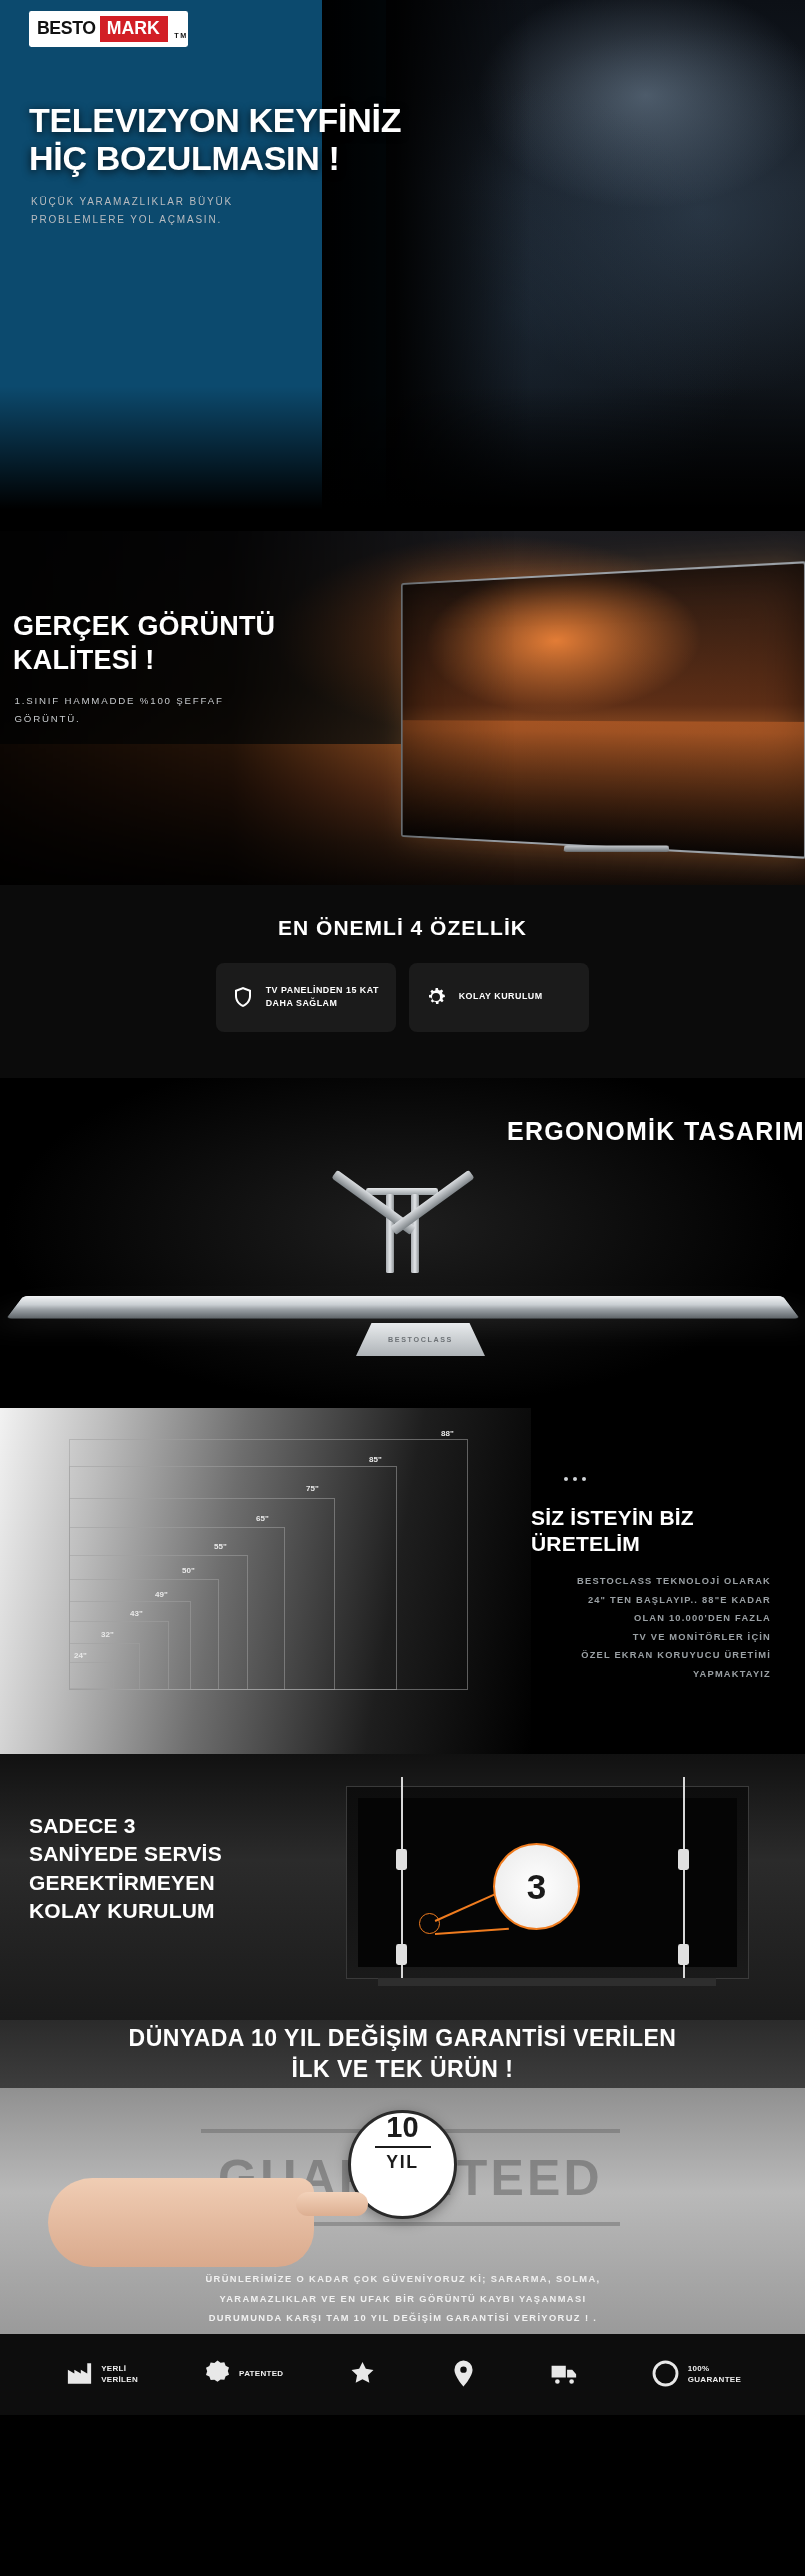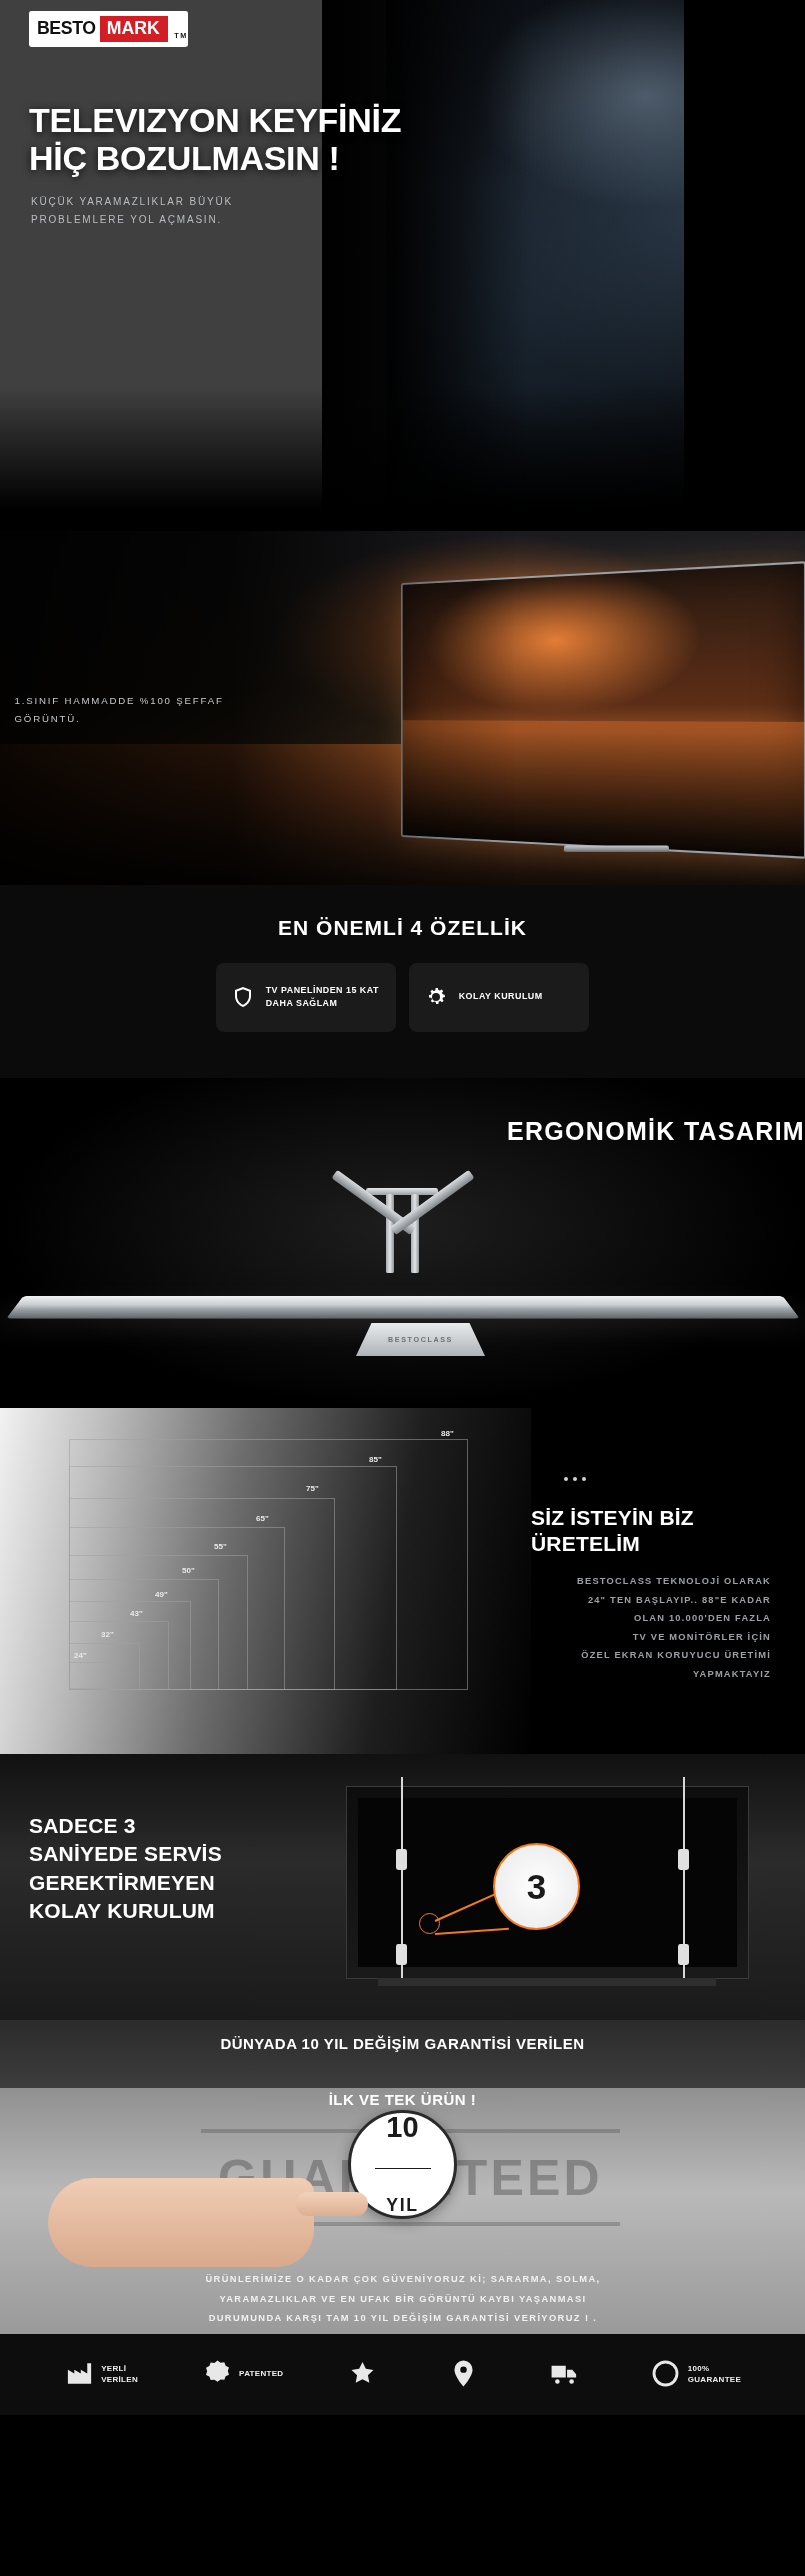--- a/index.html
+++ b/index.html
@@ -12,23 +12,23 @@
     width: 805px;
     height: 2576px;
     position: relative;
     overflow: hidden;
     background: #000;
   }
 
   
   .hero {
     position: relative;
-    width: 684px;
+    width: 805px;
     height: 531px;
-    background: #404040;
+    background: #0c4a6e;
     overflow: hidden;
   }
   .hero-photo {
     position: absolute;
     left: 386px; top: 0;
     width: 419px; height: 531px;
     background:
       radial-gradient(ellipse 242px 161px at 62% 18%, rgba(120,140,160,0.55), rgba(10,14,20,0) 70%),
       radial-gradient(ellipse 338px 258px at 75% 40%, rgba(60,80,100,0.5), rgba(6,8,12,0) 72%),
       linear-gradient(180deg, #0c1016 0%, #161c24 35%, #10151b 70%, #070a0e 100%);
@@ -237,31 +237,31 @@
   }
 
   
   .guar { position:relative; width:805px; height: 314px;
     background: linear-gradient(180deg,#5a5a5a 0%, #8e8e8e 20%, #b9b9b9 55%, #9a9a9a 100%); }
   .guar-head {
     position:absolute; left:0; top:0; width:805px; height: 68px;
     background: linear-gradient(180deg,#2b2b2b,#3d3d3d);
     display:flex; flex-direction:column; align-items:center; justify-content:center;
   }
-  .guar-head div { color:#fff; font-size: 15px; font-weight: 800; letter-spacing: 0.5px; line-height:1.35; text-align:center;margin-top:36px;}
+  .guar-head div { color:#fff; font-size: 23px; font-weight: 800; letter-spacing: 0.5px; line-height:1.35; text-align:center;}
   .guar-wm {
     position:absolute; left: 201px; top: 109px; width: 419px; height: 97px;
     color: rgba(80,80,80,.45); font-size: 50px; font-weight: 900; letter-spacing: 3.2px;
     display:flex; align-items:center; justify-content:center;
     border-top: 4.8px solid rgba(80,80,80,.35); border-bottom: 4.8px solid rgba(80,80,80,.35);
   }
   .guar-badge {
     position:absolute; left: 348px; top: 90px; width: 109px; height: 109px;
     border-radius: 50%; background:#fff; border: 3.2px solid #2a2a2a;
-    display:flex; flex-direction:column; align-items:center; justify-content:space-between;
+    display:flex; flex-direction:column; align-items:center; justify-content:flex-start;
     box-shadow: 0 3.2px 13px rgba(0,0,0,.35);
   }
   .guar-badge .n { font-size: 29px; font-weight: 800; color:#1b1b1b; line-height:1; }
   .guar-badge .u { font-size: 17.7px; font-weight: 800; color:#1b1b1b; letter-spacing: 1.6px; }
   .guar-badge .bar { width: 56px; height: 1.6px; background:#1b1b1b; margin: 4px 0; }
   .hand {
     position:absolute; left: 48px; top: 158px; width: 266px; height: 89px;
     background: linear-gradient(180deg,#f0cdb4,#d9a98c);
     border-radius: 48px 16px 40px 48px;
   }
@@ -322,20 +322,24 @@
 
   <section class="quality">
     <div class="q-photo">
       <div class="q-water"></div>
     </div>
     <div class="q-screen">
       
     </div>
     <div class="q-stand"></div>
     <div class="q-overlay"></div>
+    <h2 class="q-title">
+      <span>GERÇEK GÖRÜNTÜ</span><br>
+      <span>KALİTESİ !</span>
+    </h2>
     <p class="q-sub">
       <span>1.SINIF HAMMADDE %100 ŞEFFAF</span><br>
       <span>GÖRÜNTÜ.</span>
     </p>
   </section>
 
   <section class="features">
     <h2 class="feat-title">EN ÖNEMLİ 4 ÖZELLİK</h2>
     <div class="feat-row">
 

